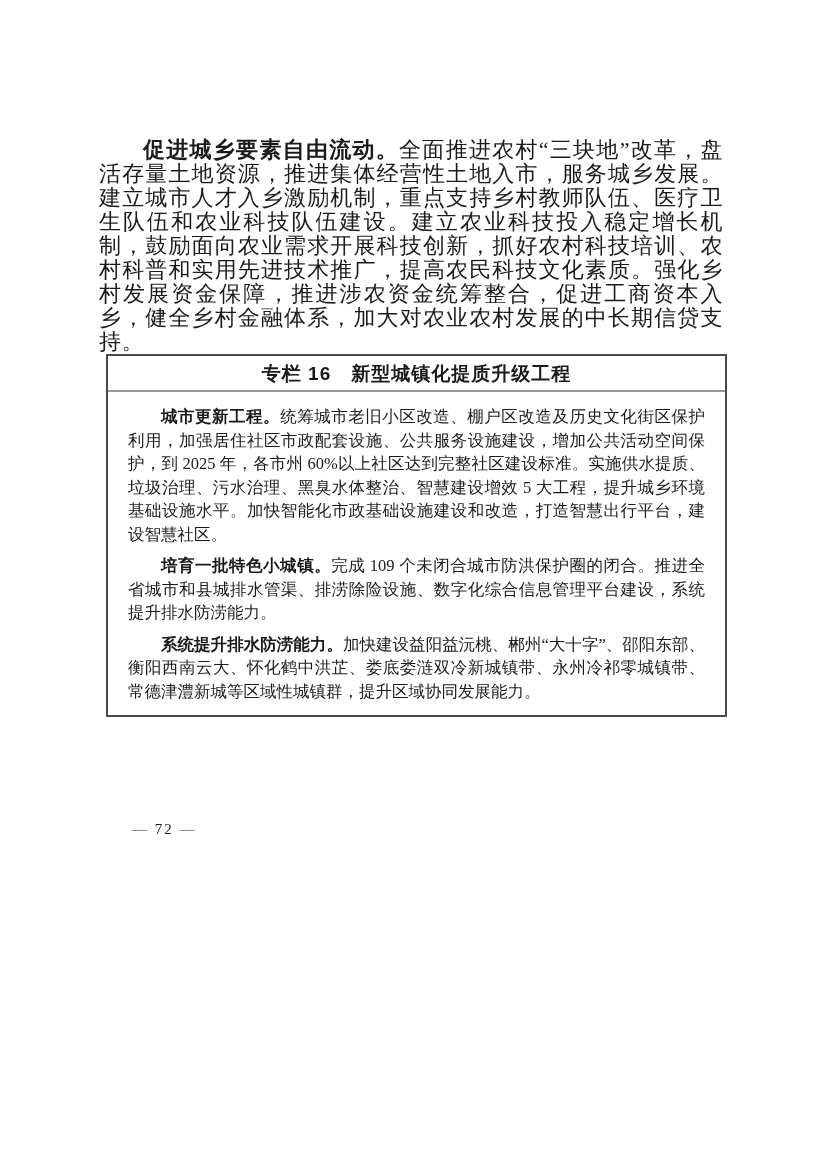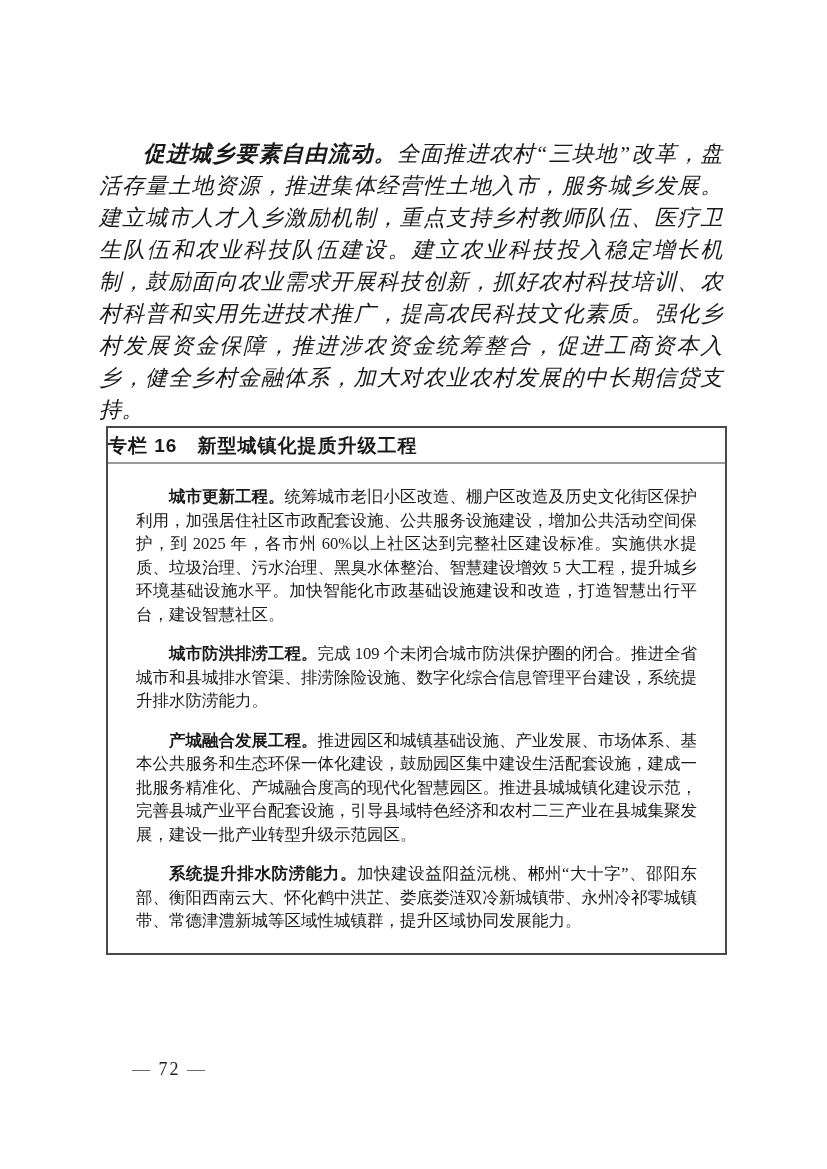--- a/index.html
+++ b/index.html
@@ -10,82 +10,80 @@
     height: 1169px;
     margin: 0 auto;
     background: #ffffff;
     color: #1a1a1a;
     font-family: "Liberation Serif", serif;
     overflow: hidden;
   }
   .main-para {
     margin: 138px 104px 0 99px;
     font-size: 22px;
-    line-height: 32px;
+    line-height: 24px;
     text-align: justify;
     text-indent: 44px;
     letter-spacing: 0.5px;
-    font-style: italic;
   }
   .main-para .lead {
     font-weight: bold;
     font-family: "Liberation Serif", serif;
   }
   .panel {
     margin: 0 100px 0 106px;
     border: 2px solid #4a4a4a;
   }
   .panel-title {
     height: 36px;
     line-height: 36px;
-    text-align: left;
+    text-align: center;
     font-size: 19px;
     font-weight: bold;
     font-family: "Liberation Sans", sans-serif;
     border-bottom: 2px solid #9a9a9a;
     letter-spacing: 1px;
   }
   .panel-body {
     padding: 5px 12px 4px 12px;
   }
   .panel-body p {
-    margin: 16px;
+    margin: 8px;
     font-size: 16.5px;
     line-height: 23.5px;
     text-align: justify;
     text-indent: 33px;
   }
   .panel-body .lead {
     font-weight: bold;
     font-family: "Liberation Sans", sans-serif;
   }
   .page-number {
     margin: 104px 0 0 132px;
-    font-size: 18px;
+    font-size: 15px;
     color: #222;
     letter-spacing: 2px;
   }
   .page-number .dash { color: #666; }
 </style>
 </head>
 <body>
 
 <div class="page">
 
   <p class="main-para"><span class="lead">促进城乡要素自由流动。</span><span>全面推进农村“三块地”改革，盘活存量土地资源，推进集体经营性土地入市，服务城乡发展。建立城市人才入乡激励机制，重点支持乡村教师队伍、医疗卫生队伍和农业科技队伍建设。建立农业科技投入稳定增长机制，鼓励面向农业需求开展科技创新，抓好农村科技培训、农村科普和实用先进技术推广，提高农民科技文化素质。强化乡村发展资金保障，推进涉农资金统筹整合，促进工商资本入乡，健全乡村金融体系，加大对农业农村发展的中长期信贷支持。</span></p>
 
   <div class="panel">
     <div class="panel-title">专栏 16　新型城镇化提质升级工程</div>
     <div class="panel-body">
 
       <p><span class="lead">城市更新工程。</span><span>统筹城市老旧小区改造、棚户区改造及历史文化街区保护利用，加强居住社区市政配套设施、公共服务设施建设，增加公共活动空间保护，到 2025 年，各市州 60%以上社区达到完整社区建设标准。实施供水提质、垃圾治理、污水治理、黑臭水体整治、智慧建设增效 5 大工程，提升城乡环境基础设施水平。加快智能化市政基础设施建设和改造，打造智慧出行平台，建设智慧社区。</span></p>
 
-      <p><span class="lead">城市防洪排涝工程。</span><span>完成 109 个未闭合城市防洪保护圈的闭合。推进全省城市和县城排水管渠、排涝除险设施、数字化综合信息管理平台建设，系统提升排水防涝能力。</span></p>
+      <p><span class="lead">培育一批特色小城镇。</span><span>完成 109 个未闭合城市防洪保护圈的闭合。推进全省城市和县城排水管渠、排涝除险设施、数字化综合信息管理平台建设，系统提升排水防涝能力。</span></p>
 
-      <p><span class="lead">产城融合发展工程。</span><span>推进园区和城镇基础设施、产业发展、市场体系、基本公共服务和生态环保一体化建设，鼓励园区集中建设生活配套设施，建成一批服务精准化、产城融合度高的现代化智慧园区。推进县城城镇化建设示范，完善县城产业平台配套设施，引导县域特色经济和农村二三产业在县城集聚发展，建设一批产业转型升级示范园区。</span></p>
 
       <p><span class="lead">系统提升排水防涝能力。</span><span>加快建设益阳益沅桃、郴州“大十字”、邵阳东部、衡阳西南云大、怀化鹤中洪芷、娄底娄涟双冷新城镇带、永州冷祁零城镇带、常德津澧新城等区域性城镇群，提升区域协同发展能力。</span></p>
 
 
     </div>
   </div>
 
   <div class="page-number"><span class="dash">—</span>
     <span>72</span>
     <span class="dash">—</span></div>

